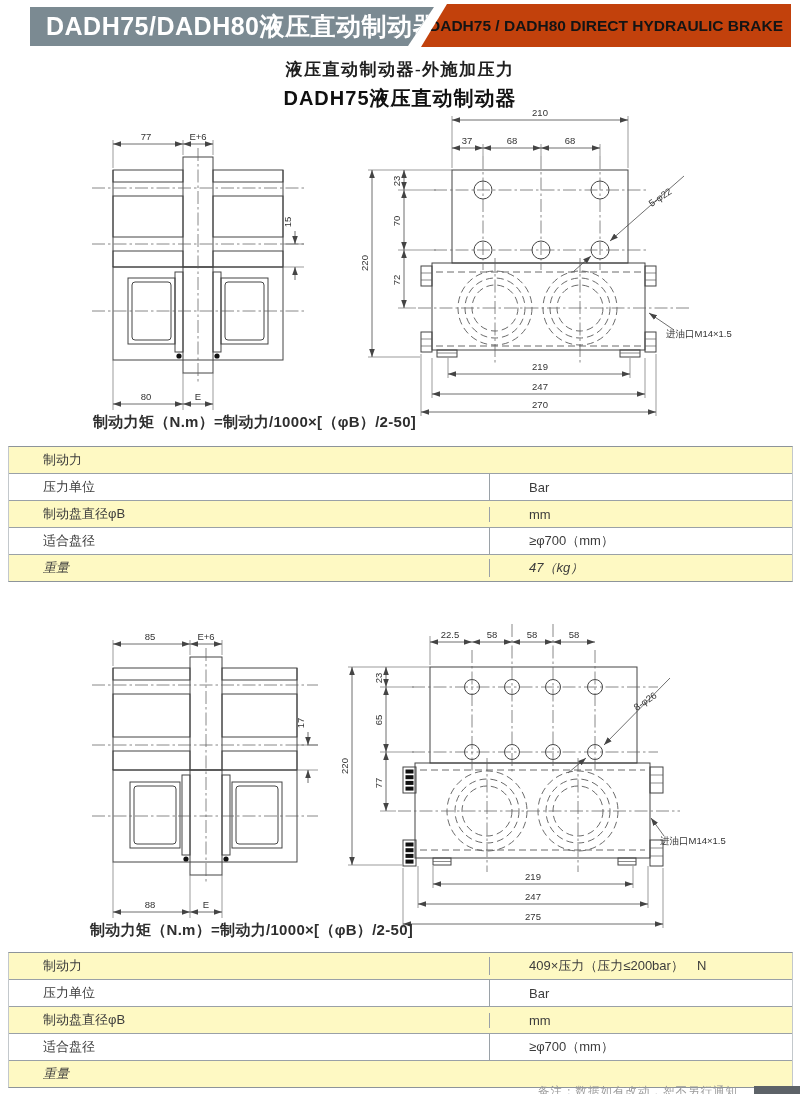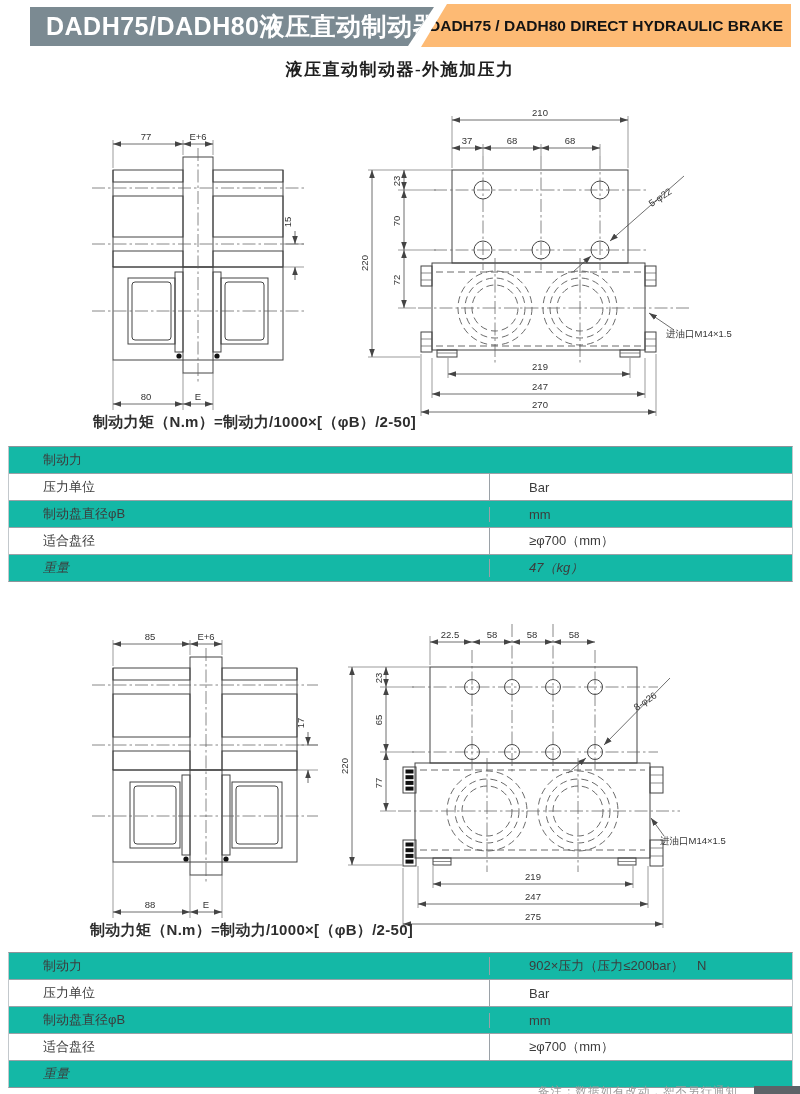--- a/index.html
+++ b/index.html
@@ -3,34 +3,34 @@
 <meta charset="utf-8">
 <style>
   html,body{margin:0;padding:0;background:#fff;}
   .page{position:relative;width:800px;height:1094px;background:#fff;overflow:hidden;
         font-family:"Liberation Sans","DejaVu Sans",sans-serif;}
   
   .banner-left{position:absolute;left:30px;top:7px;width:404px;height:39px;background:#7b8a92;
     clip-path:polygon(0 0,100% 0,calc(100% - 26px) 100%,0 100%);
     color:#fff;font-weight:bold;font-size:25px;line-height:39px;padding-left:16px;
     box-sizing:border-box;letter-spacing:.5px;white-space:nowrap;}
-  .banner-right{position:absolute;left:421px;top:4px;width:370px;height:43px;background:#fdba74;
+  .banner-right{position:absolute;left:421px;top:4px;width:370px;height:43px;background:#c2410c;
     clip-path:polygon(26px 0,100% 0,100% 100%,0 100%);
     color:#141414;font-weight:bold;font-size:15.5px;line-height:43px;text-align:center;white-space:nowrap;}
   .subtitle{position:absolute;top:58px;left:0;width:800px;text-align:center;
     font-size:17px;font-weight:600;color:#1f1f1f;letter-spacing:1.5px;font-family:Liberation Serif, serif;}
   .sec-title{position:absolute;left:0;width:800px;text-align:center;font-size:20px;
     font-weight:bold;color:#101010;letter-spacing:1px;}
   .formula{position:absolute;font-size:15px;font-weight:600;color:#2e2e2e;letter-spacing:.3px;}
   
   .spec-table{position:absolute;left:8px;width:783px;border-top:1px solid #8d949a;
     border-bottom:1px solid #8d949a;border-left:1px solid #c3c8cc;border-right:1px solid #c3c8cc;}
   .srow{display:flex;height:26px;border-bottom:1px solid #9aa1a7;font-size:13px;color:#3c3c3c;}
   .srow:last-child{border-bottom:none;font-style:italic;}
-  .srow.g{background:#14b8a6;align-items:center;}
+  .srow.g{background:#fef9c3;align-items:center;}
   .cell-label{width:480px;box-sizing:border-box;padding-left:34px;display:flex;align-items:center;}
   .cell-value{flex:1;border-left:1px solid #9aa1a7;padding-left:39px;display:flex;align-items:center;}
   
   .drw{position:absolute;}
   .drw .solid rect,.drw .solid line,.drw .solid circle,.drw .solid path{stroke:#454545;stroke-width:1;fill:none;}
   .drw .thin line{stroke:#5a5a5a;stroke-width:.7;}
   .drw .cl line{stroke:#606060;stroke-width:.75;stroke-dasharray:13 3 2.5 3;}
   .drw .dash circle,.drw .dash line{stroke:#5a5a5a;stroke-width:.9;fill:none;stroke-dasharray:7 4;}
   .drw .ext line{stroke:#707070;stroke-width:.7;}
   .drw .dim line{stroke:#4a4a4a;stroke-width:.8;}
@@ -44,20 +44,21 @@
 <div class="page">
 
   <div class="banner-left">
     <span>DADH75/DADH80液压直动制动器</span>
   </div>
   <div class="banner-right">
     <span>DADH75 / DADH80 DIRECT HYDRAULIC BRAKE</span>
   </div>
 
   <div class="subtitle">液压直动制动器-外施加压力</div>
+  <div class="sec-title" style="top:85px">DADH75液压直动制动器</div>
 
   <svg class="drw" style="left:80px;top:120px" width="300" height="320" viewBox="0 0 300 320">
     <defs>
       <pattern id="hA" patternUnits="userSpaceOnUse" width="7" height="7" patternTransform="rotate(45)">
         <line x1="0" y1="0" x2="0" y2="7" stroke="#6a6a6a" stroke-width="0.8"></line>
       </pattern>
       <pattern id="xA" patternUnits="userSpaceOnUse" width="6" height="6">
         <path d="M0,6 L6,0 M0,0 L6,6" stroke="#6a6a6a" stroke-width="0.7" fill="none"></path>
       </pattern>
       <marker id="mA" markerUnits="userSpaceOnUse" markerWidth="9" markerHeight="8" refX="8" refY="4" orient="auto-start-reverse">
@@ -413,21 +414,21 @@
     <text x="193" y="300" text-anchor="middle">275</text>
     <text x="307" y="84" text-anchor="middle" transform="rotate(-34 307 84)">8-φ26</text>
     <text x="320" y="224">进油口M14×1.5</text>
   </svg>
 
   <div class="formula" style="left:90px;top:921px">制动力矩（N.m）=制动力/1000×[（φB）/2-50]</div>
 
   <div class="spec-table" style="top:952px">
     <div class="srow g">
       <div class="cell-label">制动力</div>
-      <div class="cell-value">902×压力（压力≤200bar）　N</div>
+      <div class="cell-value">409×压力（压力≤200bar）　N</div>
     </div>
     <div class="srow">
       <div class="cell-label">压力单位</div>
       <div class="cell-value">Bar</div>
     </div>
     <div class="srow g">
       <div class="cell-label">制动盘直径φB</div>
       <div class="cell-value">mm</div>
     </div>
     <div class="srow">

